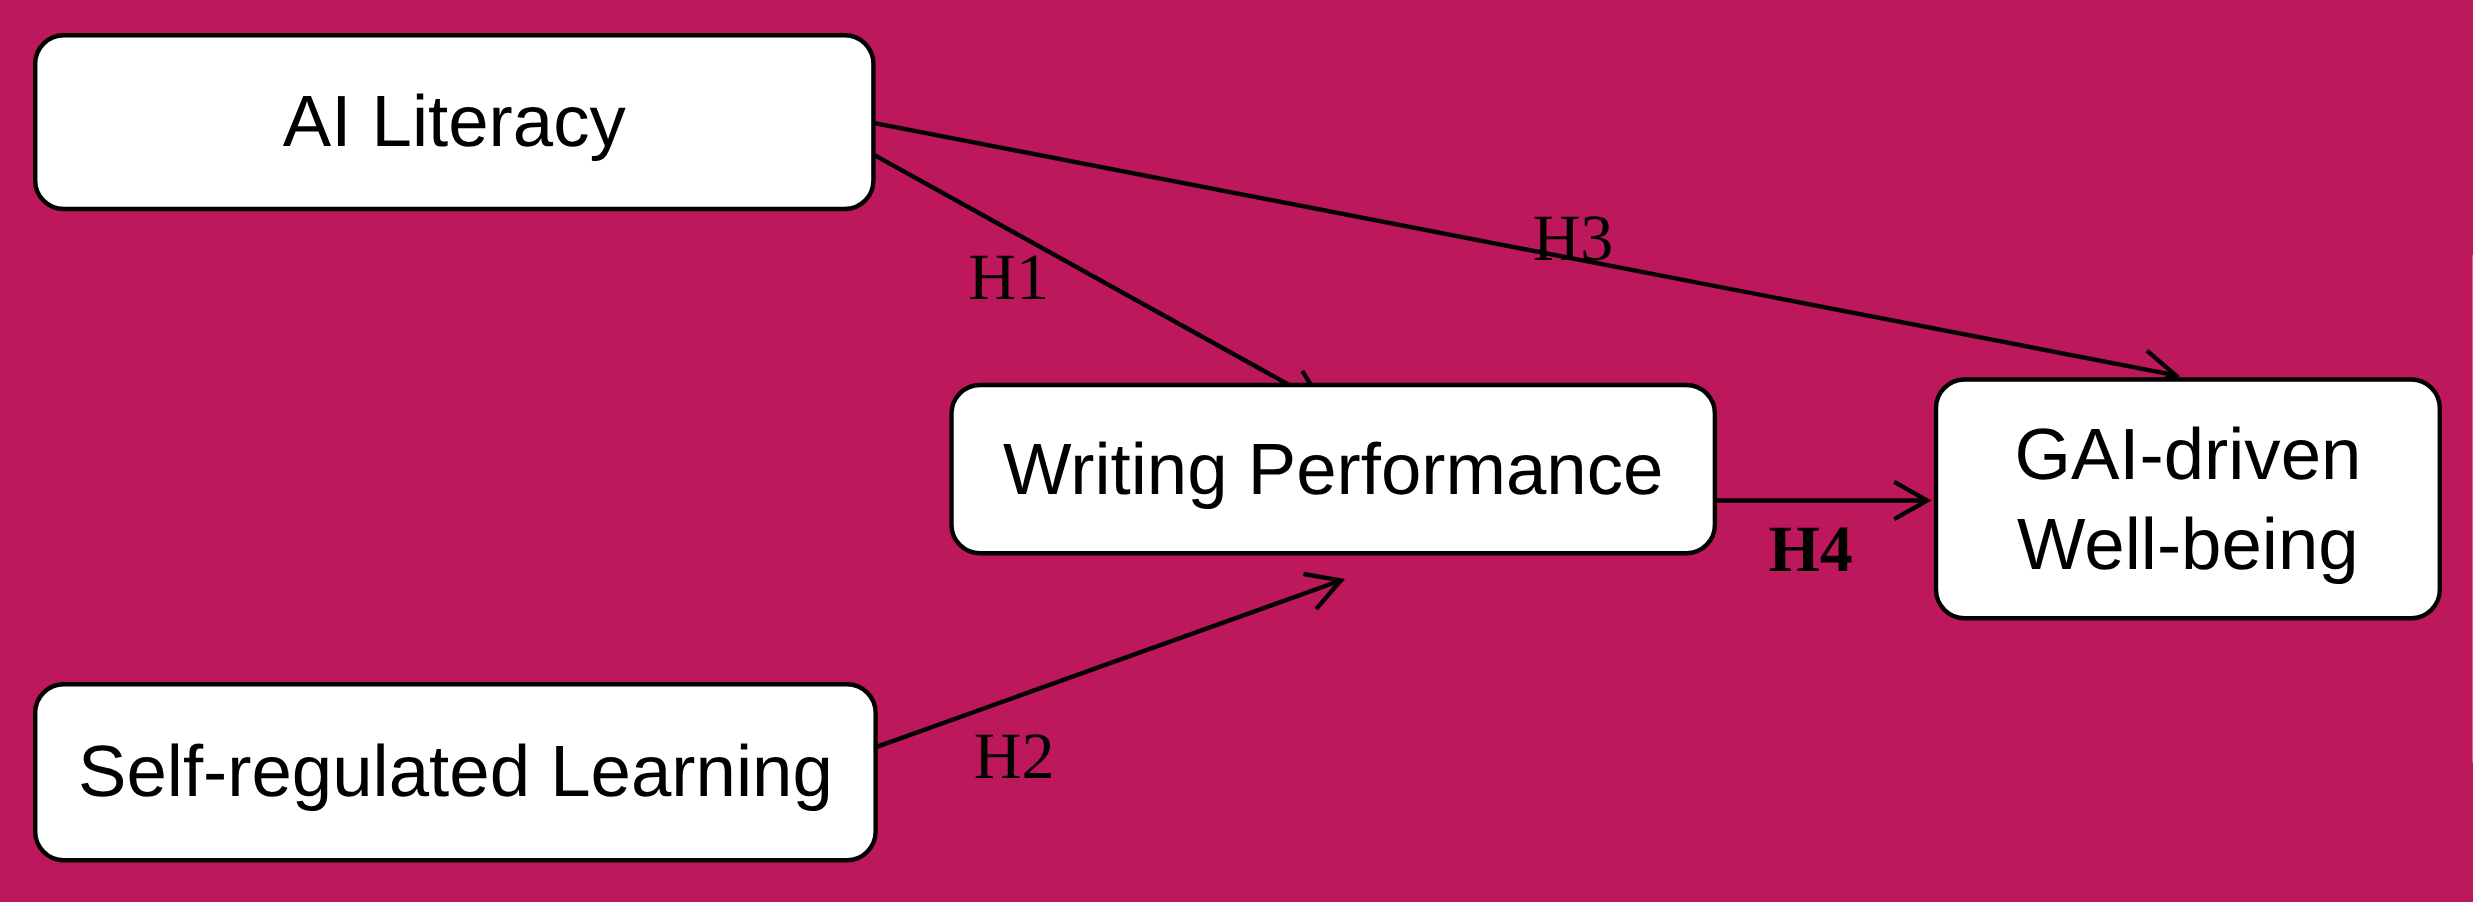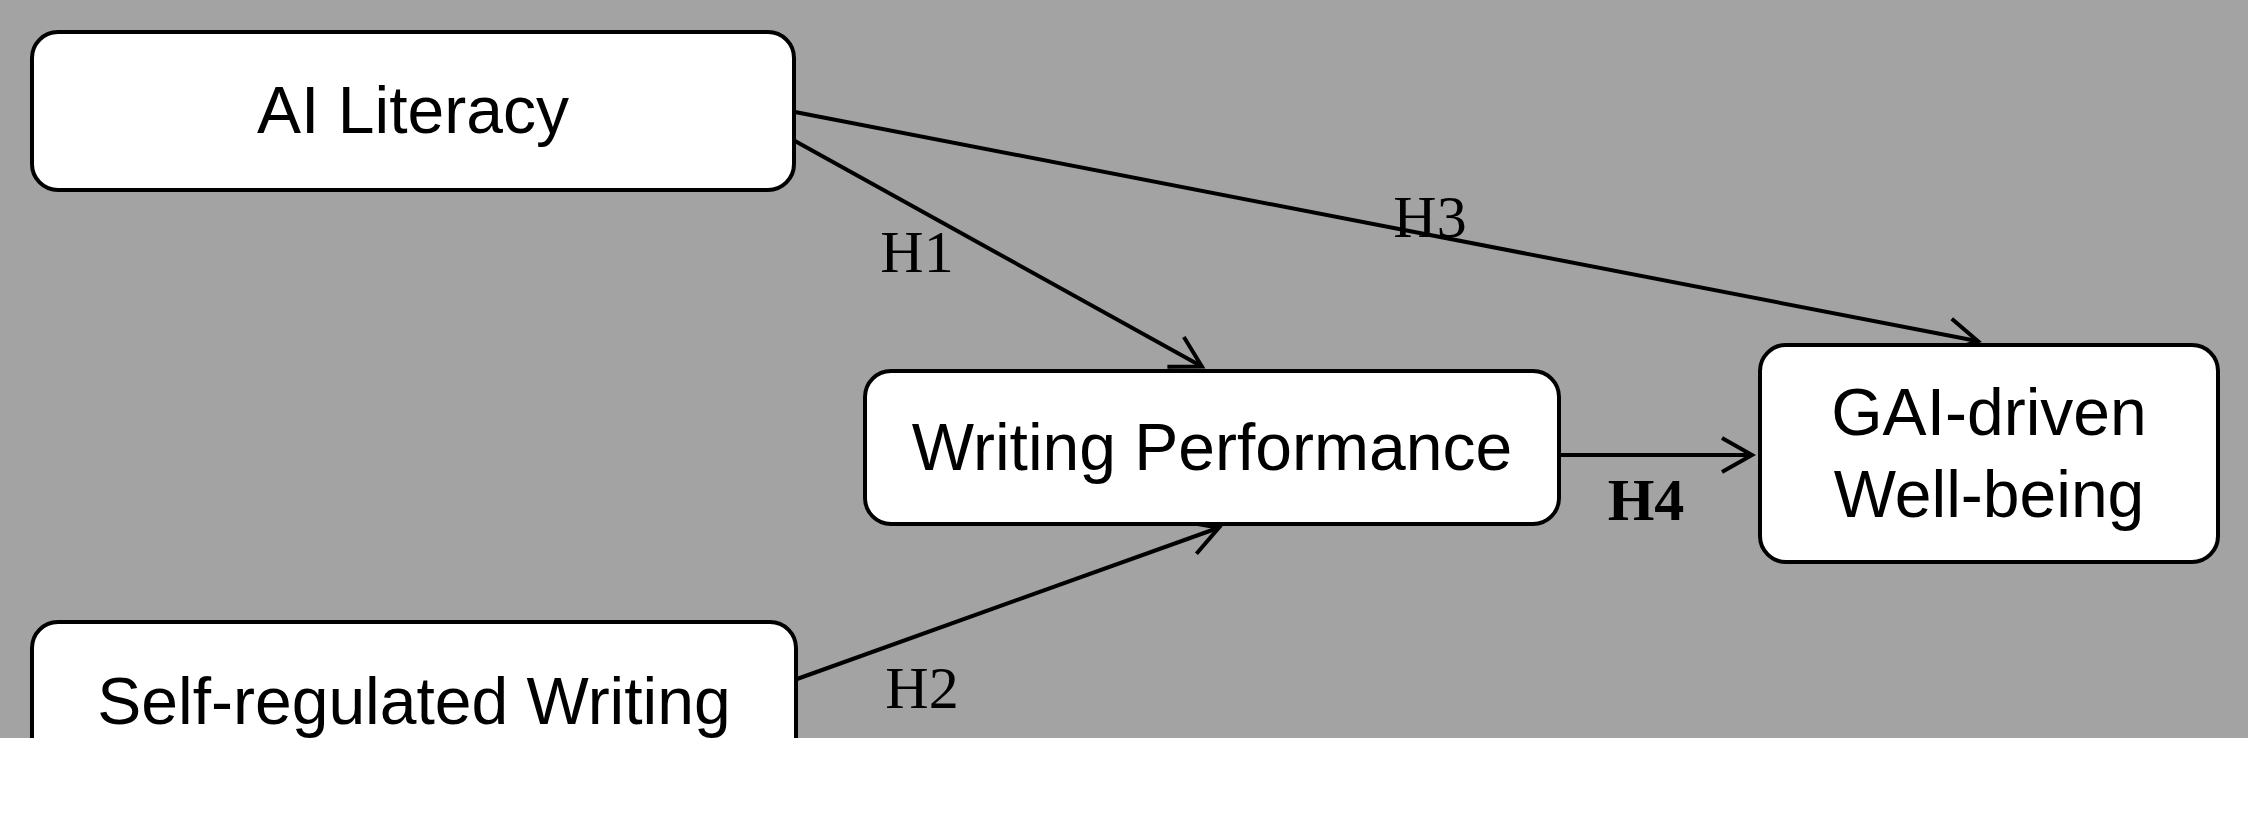--- a/index.html
+++ b/index.html
@@ -3,22 +3,22 @@
 <meta charset="utf-8">
 <style>
   html, body {
     margin: 0;
     padding: 0;
     background: #ffffff;
   }
   .canvas {
     position: relative;
     width: 2248px;
-    height: 738px;
-    background: #a3a3a3;
+    height: 820px;
+    background: #be185d;
     font-family: "Liberation Sans", sans-serif;
     overflow: hidden;
   }
   .edges-layer {
     position: absolute;
     left: 0;
     top: 0;
     width: 2248px;
     height: 820px;
   }
@@ -31,21 +31,21 @@
     display: flex;
     align-items: center;
     justify-content: center;
     text-align: center;
     color: #000000;
     font-size: 66px;
     line-height: 1.24;
   }
   .node-ai      { left: 30px;  top: 30px;  width: 766px; height: 162px; }
   .node-srl     { left: 30px;  top: 620px; width: 768px; height: 164px; }
-  .node-wp      { left: 863px; top: 369px; width: 698px; height: 157px; text-align: center; }
+  .node-wp      { left: 863px; top: 348px; width: 698px; height: 157px; text-align: center; }
   .node-gai     { left: 1758px; top: 343px; width: 462px; height: 221px; padding: 0 16px; }
   .edge-label {
     position: absolute;
     transform: translate(-50%, -50%);
     font-family: "Liberation Serif", serif;
     font-size: 60px;
     color: #000000;
     white-space: nowrap;
   }
   .label-h1 { left: 917px;  top: 252px; }
@@ -68,21 +68,21 @@
     <line x1="797" y1="679" x2="1218" y2="528" stroke="#000000" stroke-width="4" marker-end="url(#arrow-open)"></line>
     <line x1="795" y1="112" x2="1977" y2="341" stroke="#000000" stroke-width="4" marker-end="url(#arrow-open)"></line>
     <line x1="1559" y1="455" x2="1751" y2="455" stroke="#000000" stroke-width="4" marker-end="url(#arrow-open)"></line>
   </svg>
 
   <div class="node node-ai">
     <span>AI Literacy</span>
   </div>
 
   <div class="node node-srl">
-    <span>Self-regulated Writing</span>
+    <span>Self-regulated Learning</span>
   </div>
 
   <div class="node node-wp">
     <span>Writing Performance</span>
   </div>
 
   <div class="node node-gai">
     <span>GAI-driven Well-being</span>
   </div>
 

